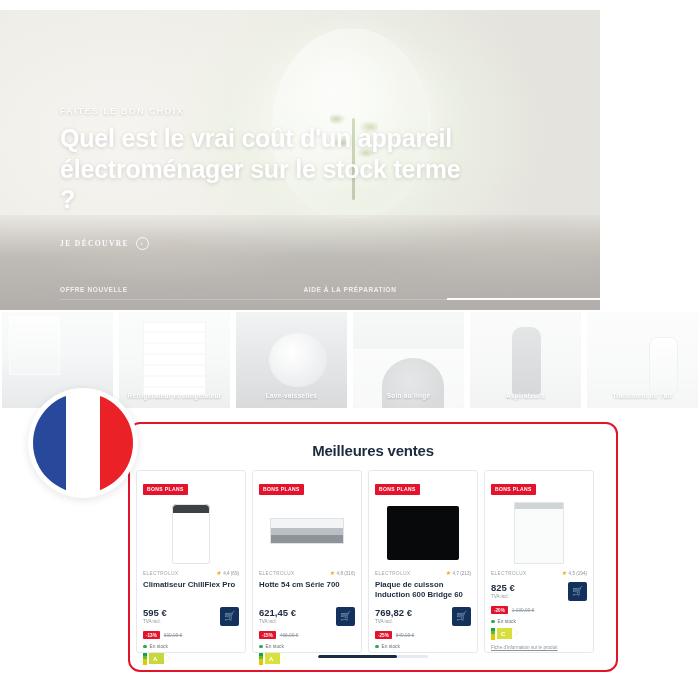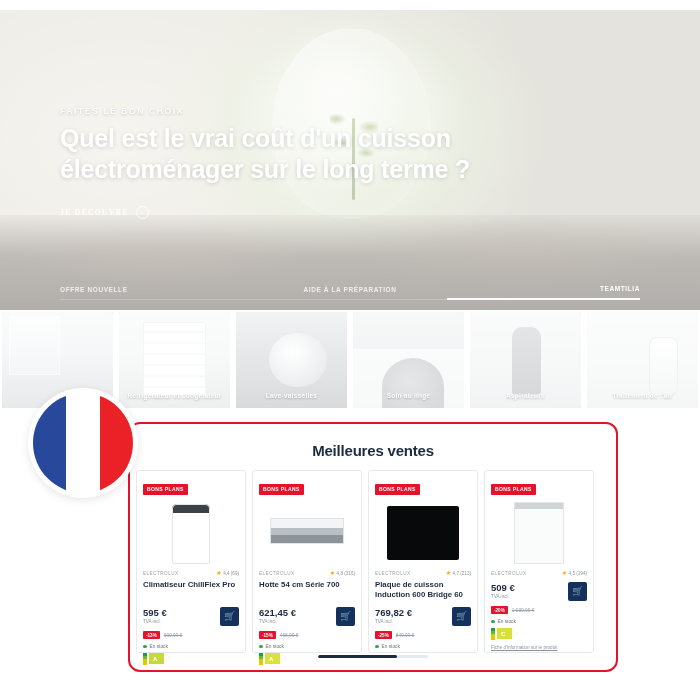--- a/index.html
+++ b/index.html
@@ -6,21 +6,21 @@
   html, body {
     width: 700px; height: 700px;
     font-family: "Liberation Sans", sans-serif;
     background: #ffffff;
     overflow: hidden;
   }
   #page { position: relative; width: 700px; height: 700px; background:#fff; overflow:hidden; }
 
   
   .hero {
-    position: absolute; left: 0; top: 10px; width: 700px; height: 300px;
+    position: absolute; left: 0; top: 10px; width: 600px; height: 300px;
     overflow: hidden;
     background: #cfd6cb;
   }
   .hero-photo { position:absolute; inset:0; }
   
   .hero-bg-1 {
     position:absolute; inset:0;
     background:
       radial-gradient(ellipse 260px 200px at 350px 120px, rgba(230,240,215,.95) 0%, rgba(205,222,180,.55) 45%, rgba(150,175,120,0) 75%),
       radial-gradient(ellipse 420px 300px at 120px 130px, #e9e3d8 0%, #d7d2c4 45%, #b9b6a6 100%),
@@ -282,21 +282,21 @@
       <div class="hero-bg-2"></div>
       <div class="hero-bulb"></div>
       <div class="hero-stem"></div>
       <div class="hero-sprout"></div>
       <div class="hero-soil"></div>
     </div>
     <div class="hero-veil"></div>
 
     <div class="hero-content">
       <div class="eyebrow">FAITES LE BON CHOIX</div>
-      <div class="hero-title">Quel est le vrai coût d'un cuisson électroménager sur le long terme ?</div>
+      <div class="hero-title">Quel est le vrai coût d'un appareil électroménager sur le stock terme ?</div>
       <div class="hero-cta">
         <span>JE DÉCOUVRE</span>
         <span class="circ">›</span>
       </div>
     </div>
 
     <div class="hero-tabs">
       <div class="hero-tab">Offre Nouvelle</div>
       <div class="hero-tab mid">Aide à la préparation</div>
       <div class="hero-tab active">TeamTilia</div>
@@ -468,21 +468,21 @@
             </div>
           <div class="meta">
             <span class="brand">ELECTROLUX</span>
             <span class="stars">
                 <i class="s">★</i>
                 <b style="font-weight:400">4,5 (194)</b>
               </span>
           </div>
           <div class="prow">
             <div>
-              <div class="price">509 €</div>
+              <div class="price">825 €</div>
               <div class="vat">TVA incl.</div>
             </div>
             <div class="cart">
                 <span>🛒</span>
               </div>
           </div>
           <div class="disc">
             <span class="pct">-20%</span>
             <span class="old">1 039,99 €</span>
           </div>

